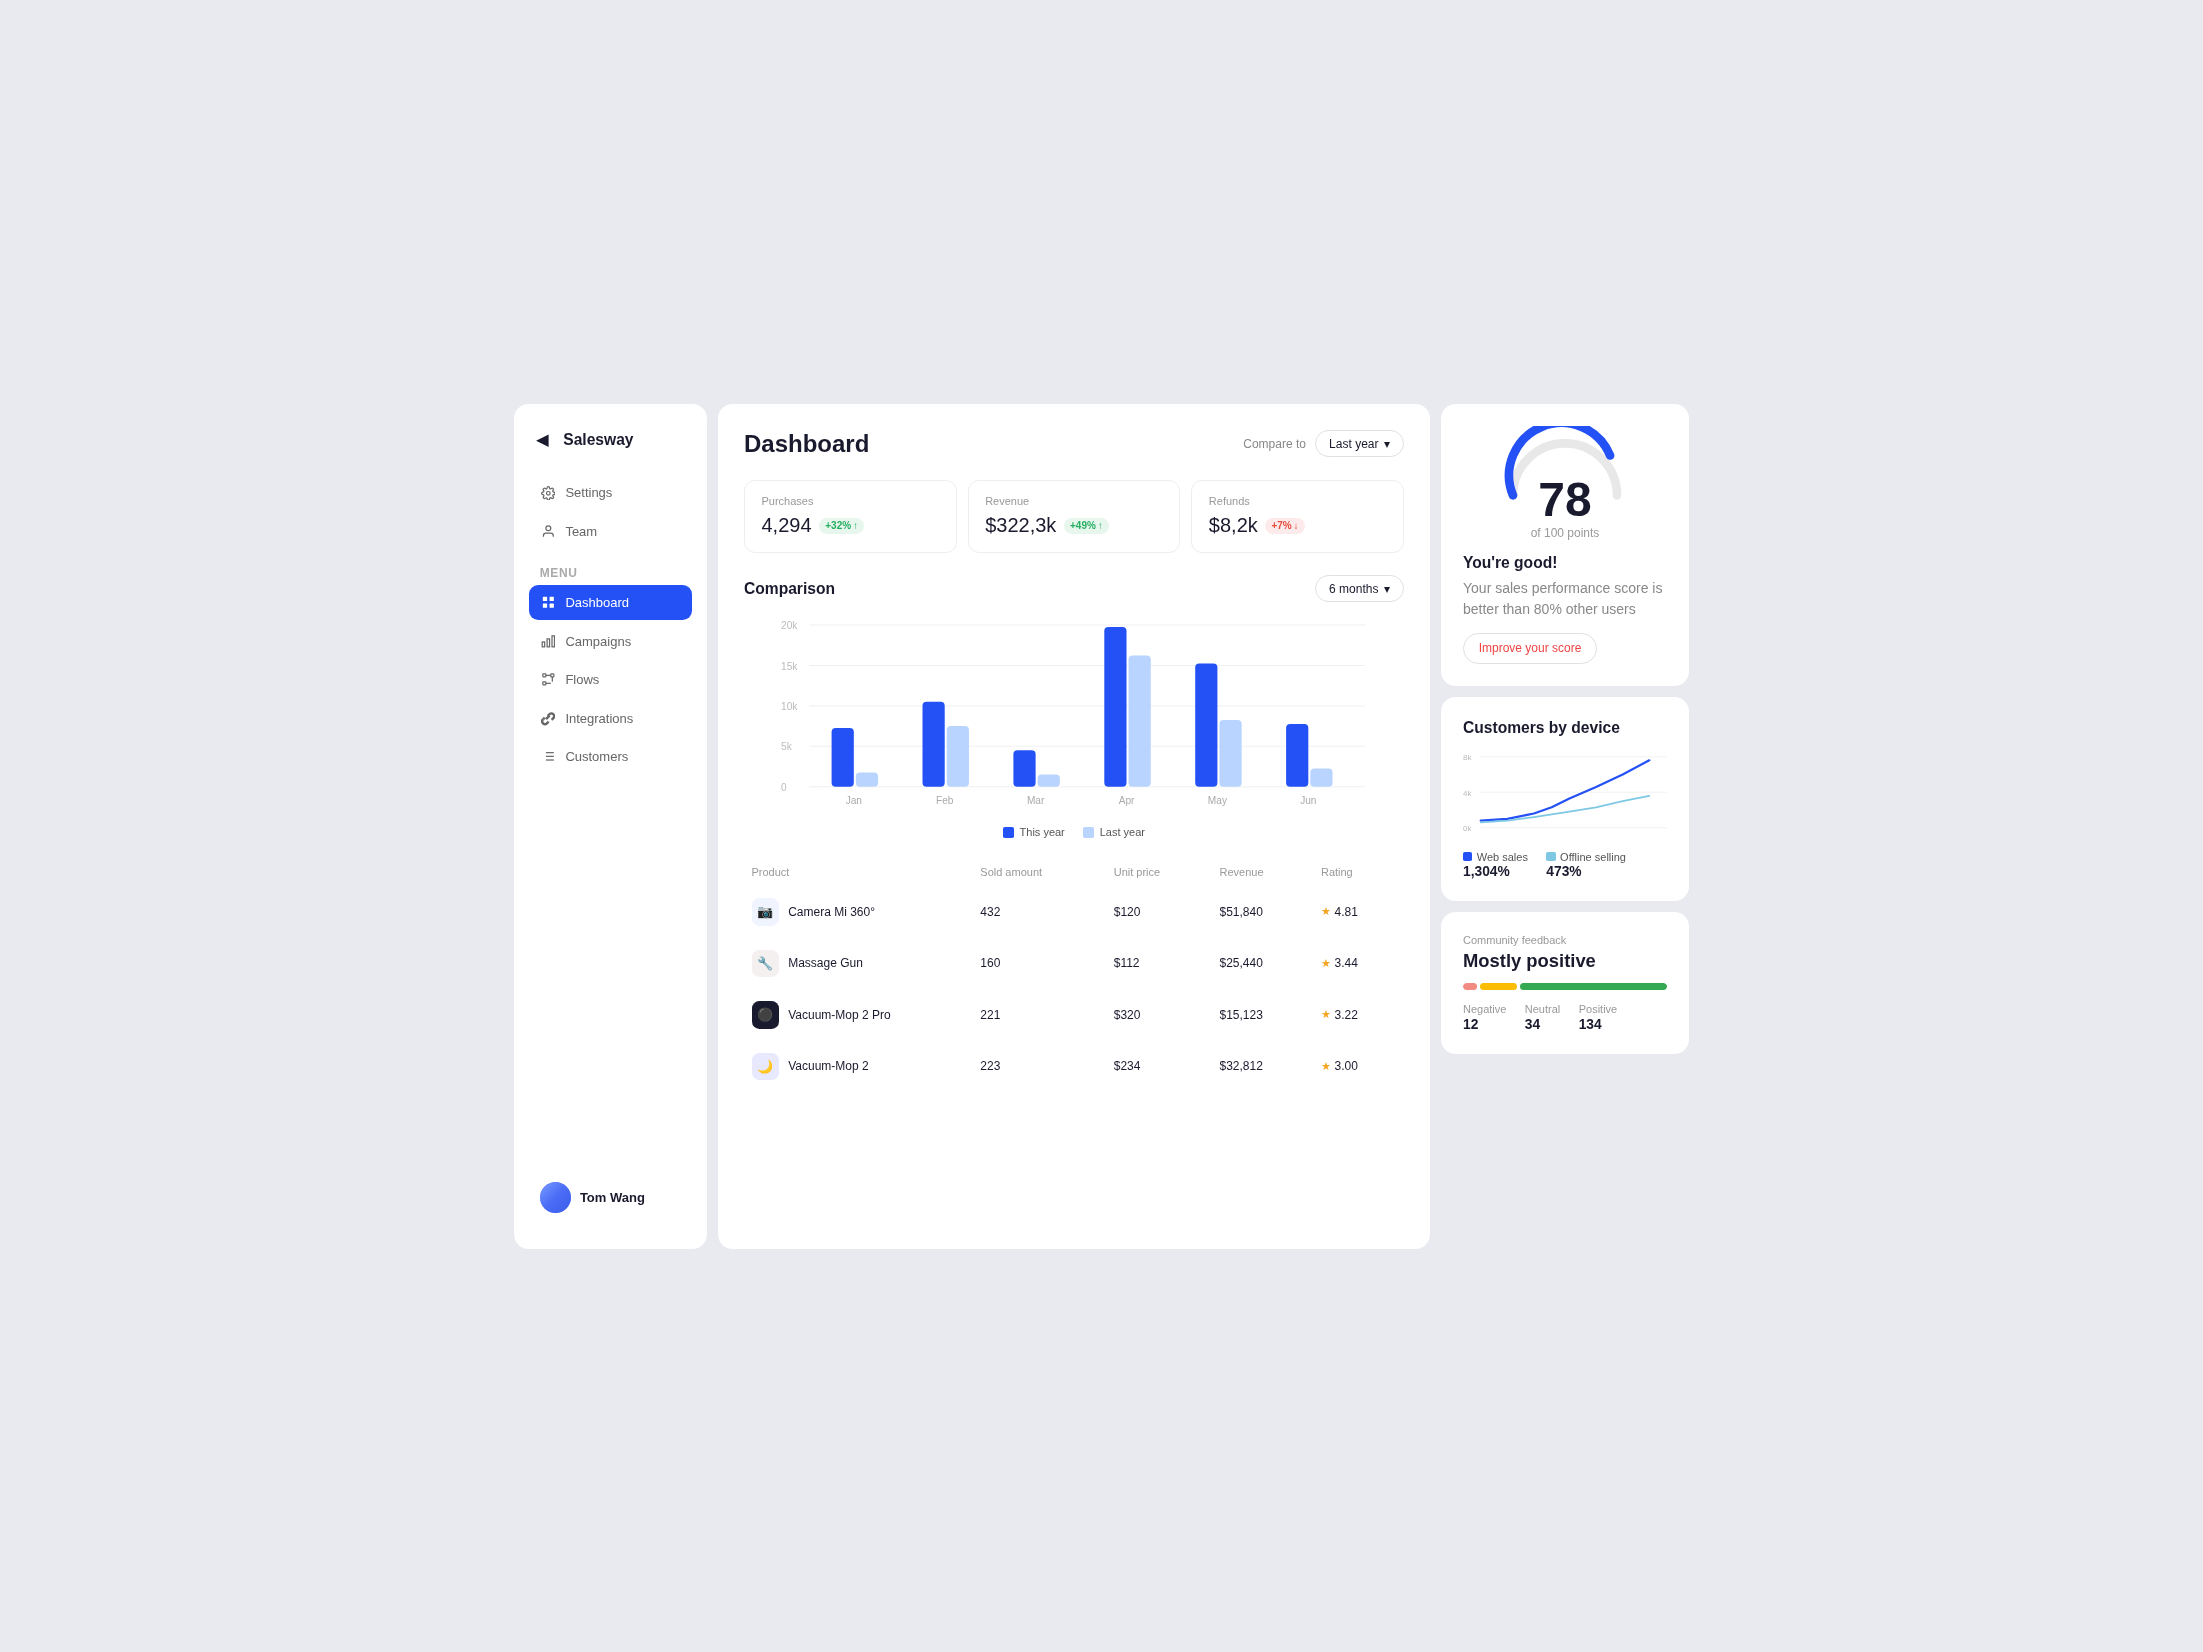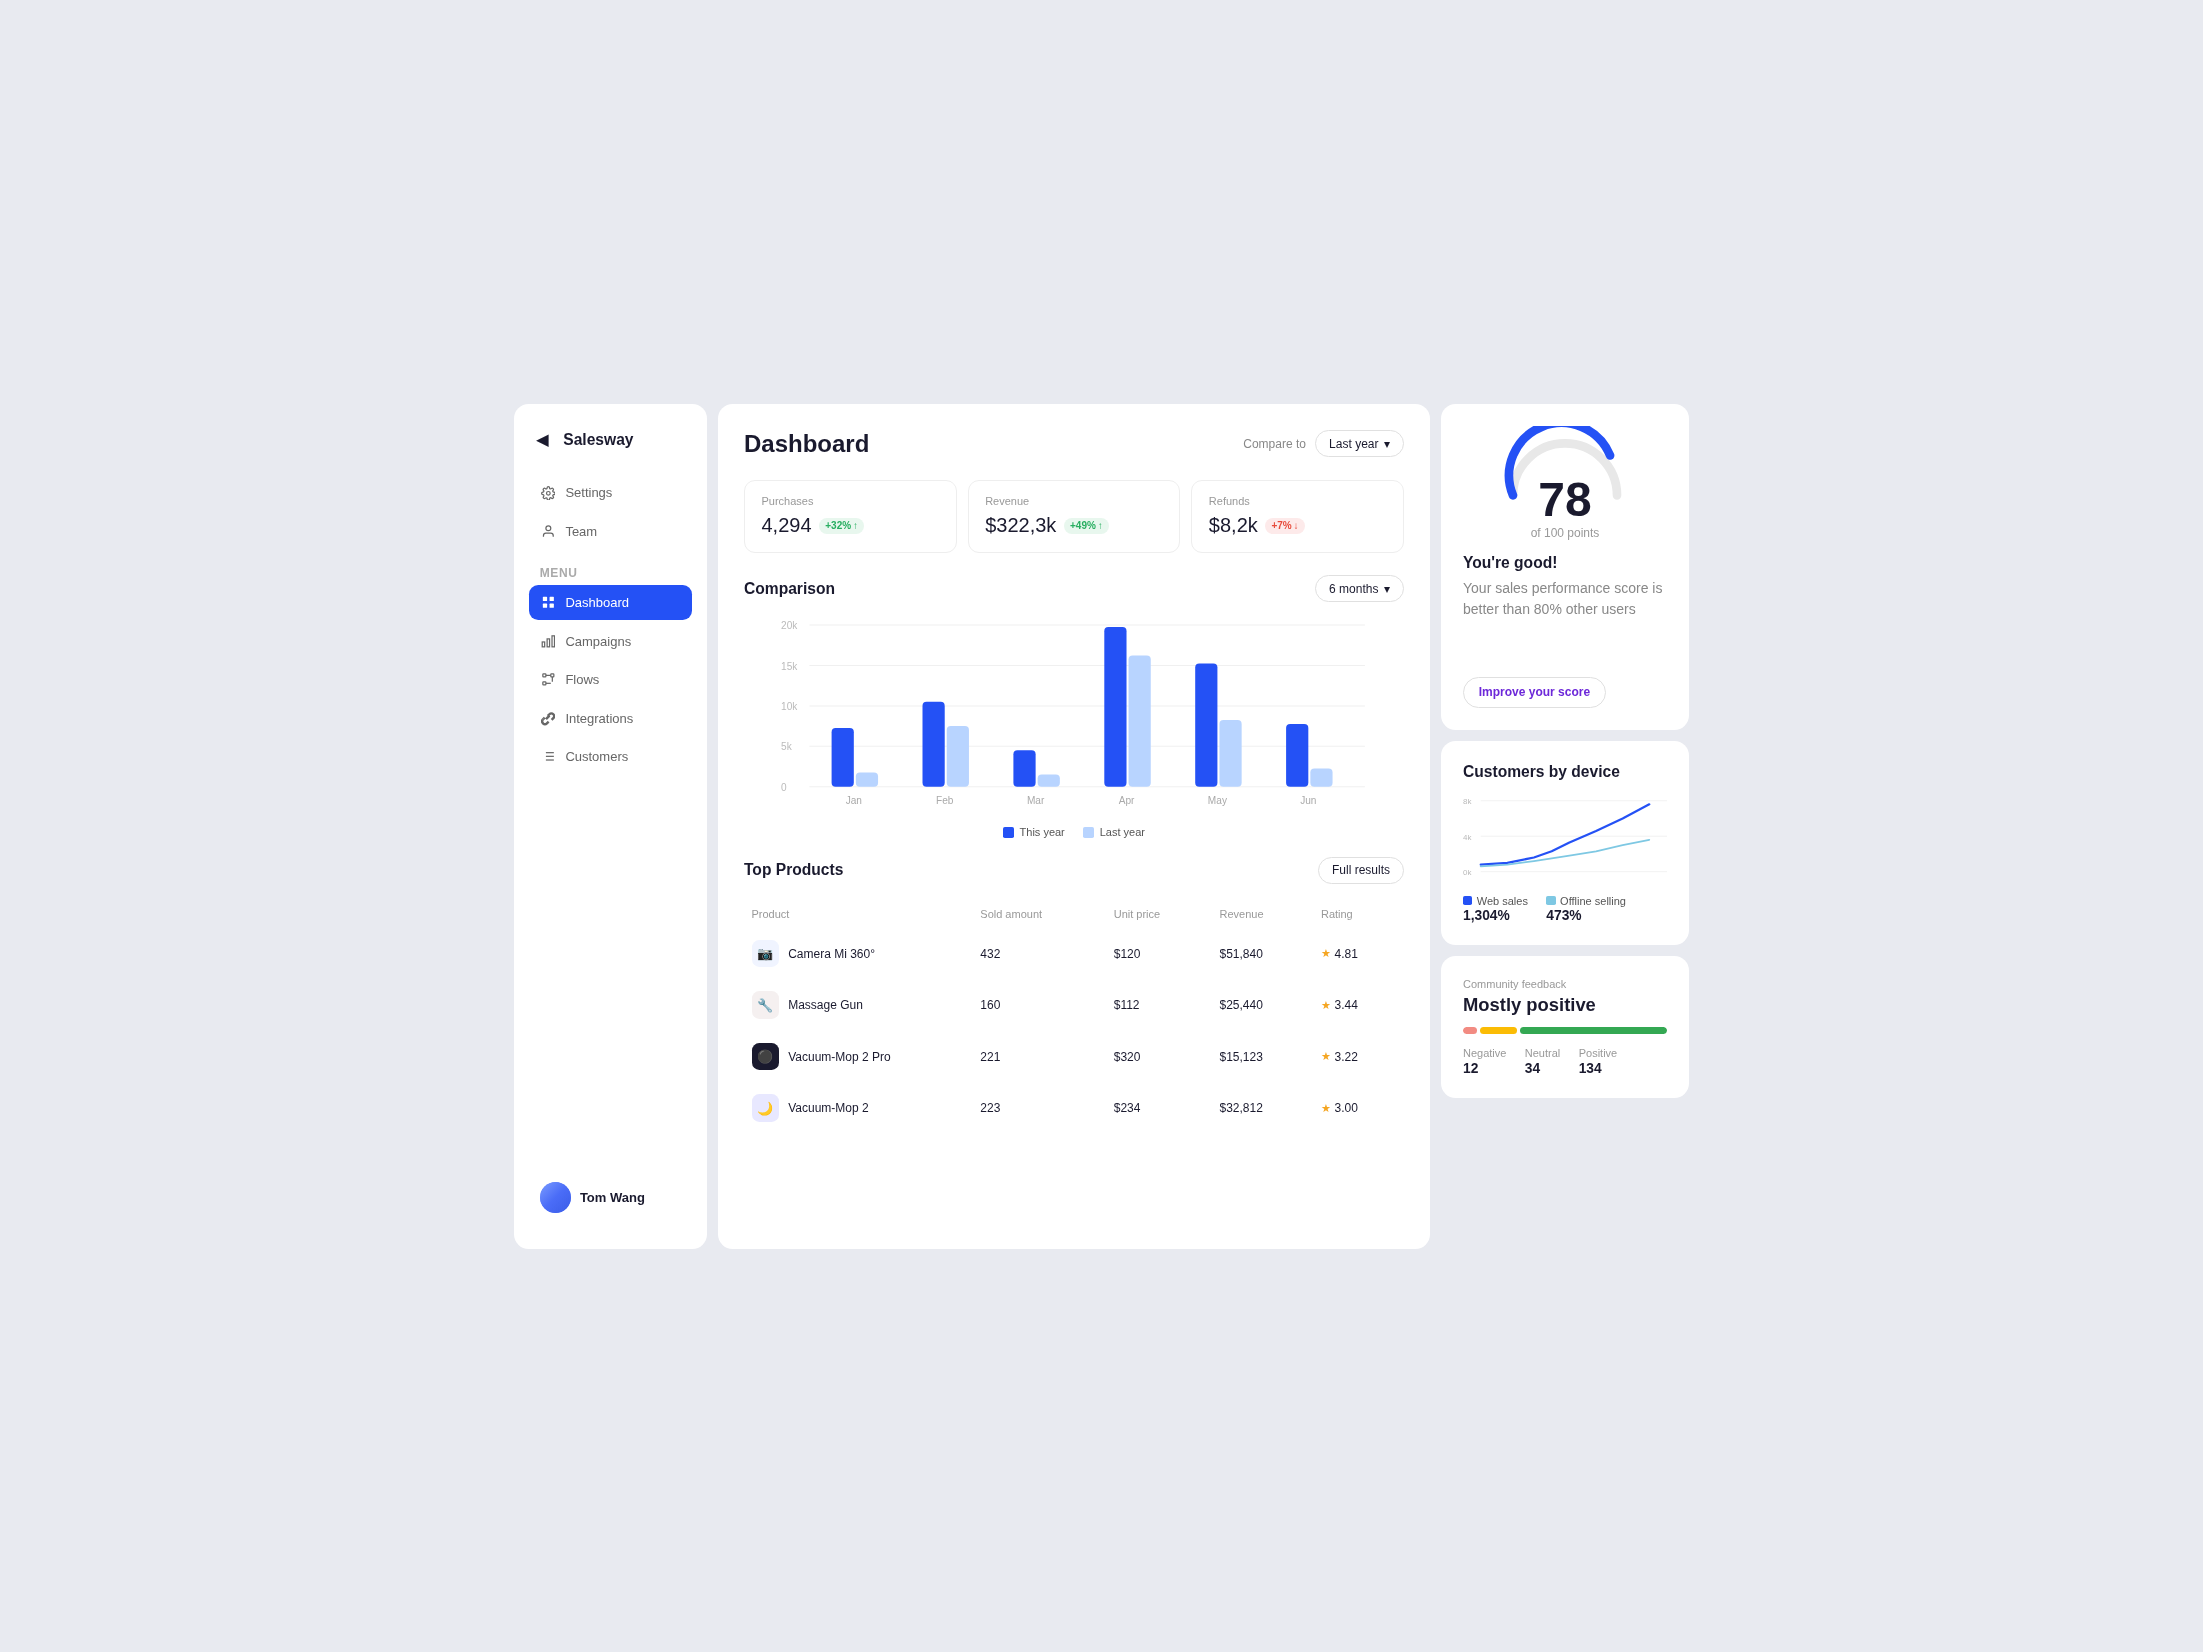--- a/index.html
+++ b/index.html
@@ -316,25 +316,24 @@
       font-size: 14px;
       color: #888;
       line-height: 1.5;
       margin-bottom: 13px;
     }
     .improve-btn {
       border: 1.4px solid #e0e0e0;
       border-radius: 18.4px;
       padding: 7.3px 14.7px;
       font-size: 12px;
-      font-weight: 700;
-      color: #6d28d9;
+      font-weight: 400;
+      color: #ef4444;
       cursor: pointer;
       background: #fff;
-      margin-top: 44px;
     }
 
     
     .device-title {
       font-size: 15.6px;
       font-weight: 700;
       color: #1a1a2e;
       margin-bottom: 11px;
     }
     .device-chart { height: 92px; margin-bottom: 11px; }
@@ -606,26 +605,20 @@
           <span>This year</span>
         </div>
         <div class="legend-item">
           <div class="legend-dot" style="background:#b8d4ff;"></div>
           <span>Last year</span>
         </div>
       </div>
     </div>
 
     <div class="top-products-section">
-      <div class="section-header">
-        <span class="section-title">Top Products</span>
-        <button class="dropdown-btn">
-          <span>Full results</span>
-        </button>
-      </div>
 
       <table class="products-table">
         <thead class="products-thead">
           <tr>
             <th style="width:35%">Product</th>
             <th>Sold amount</th>
             <th>Unit price</th>
             <th>Revenue</th>
             <th>Rating</th>
           </tr>

